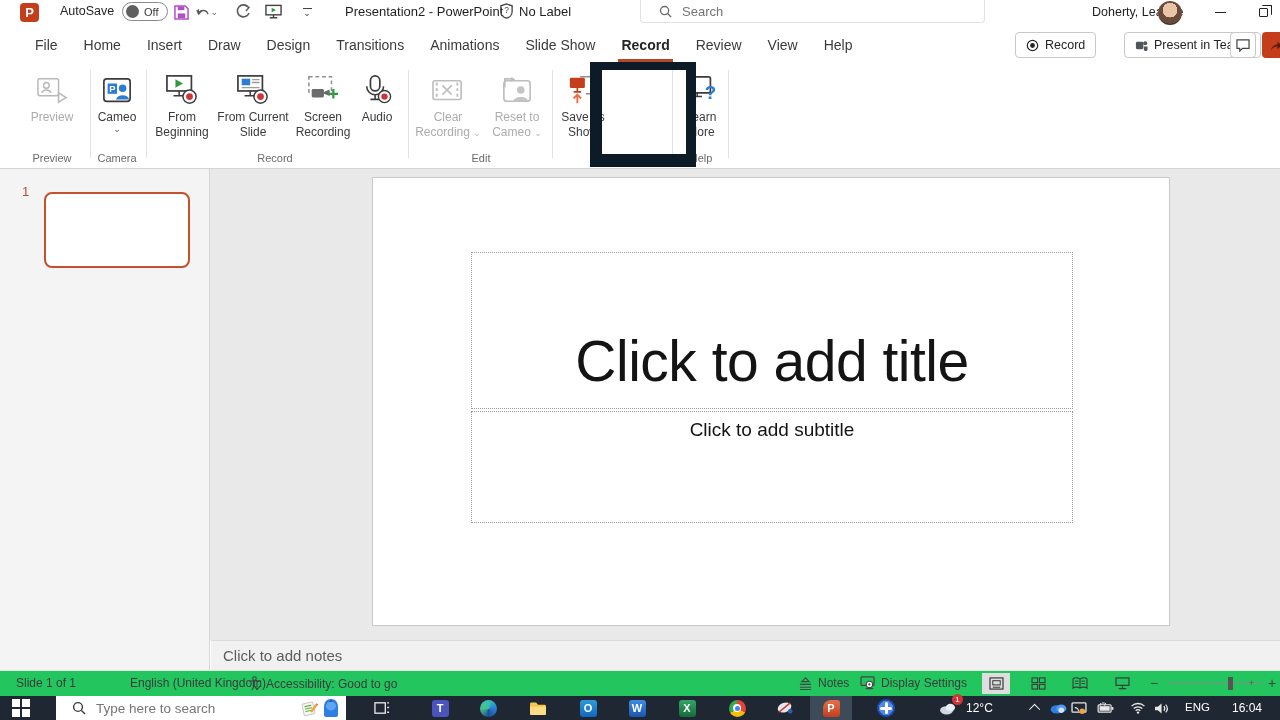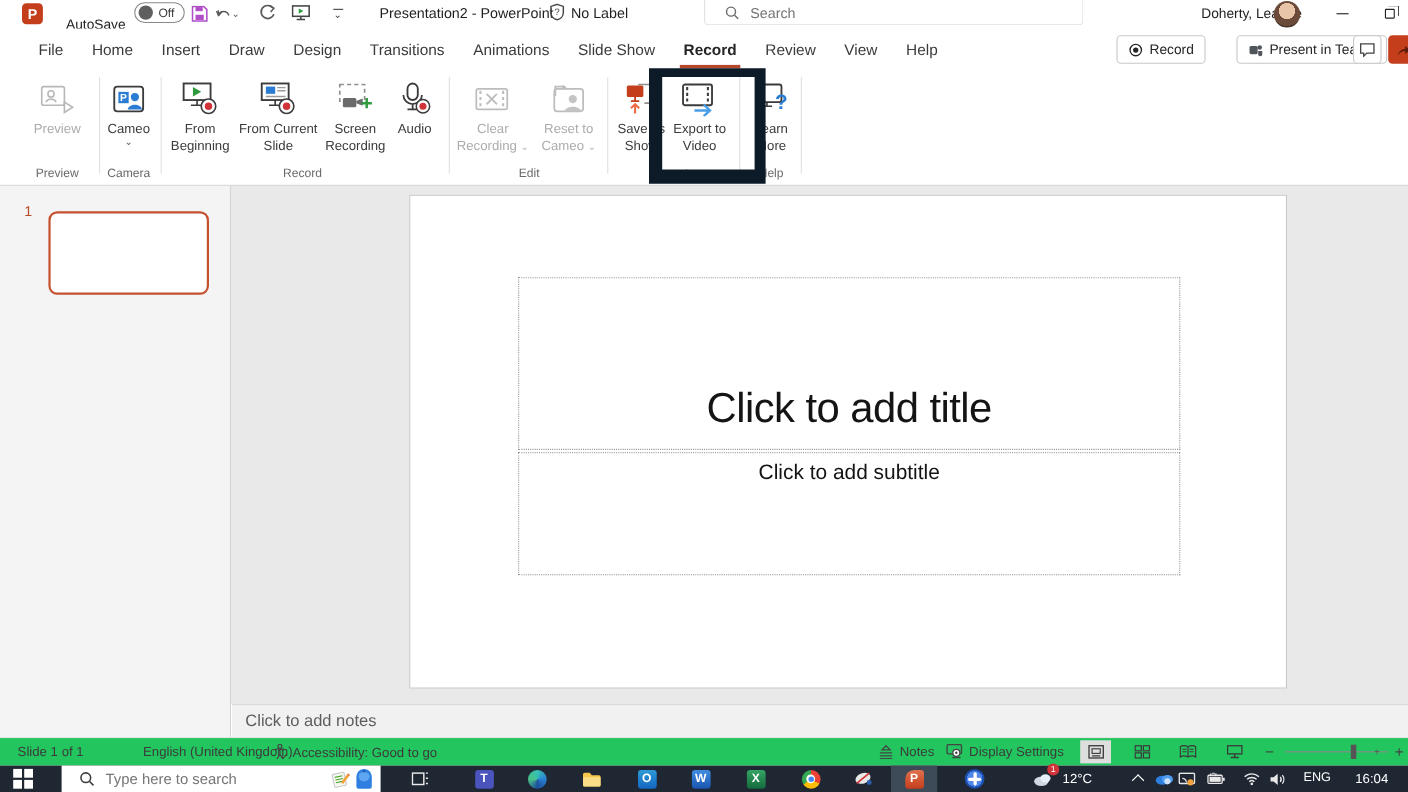--- a/index.html
+++ b/index.html
@@ -2,21 +2,21 @@
 <html><head>
 <meta charset="utf-8">
 <style>
   * { margin:0; padding:0; box-sizing:border-box; }
   html,body { width:1280px; height:720px; overflow:hidden; }
   body { font-family:"Liberation Sans", sans-serif; background:#fff; position:relative; color:#3b3b3b; }
 
   
   .titlebar { position:absolute; top:0; left:0; width:1280px; height:26px; background:#fff; display:flex; align-items:center; }
   .ppt-logo { position:absolute; left:20px; top:3px; width:19px; height:19px; background:#c43e1c; border-radius:4px; color:#fff; font-size:13px; font-weight:bold; display:flex; align-items:center; justify-content:center; }
-  .autosave-label { position:absolute; left:60px; top:15px; font-size:12.5px; color:#252525; }
+  .autosave-label { position:absolute; left:60px; top:4px; font-size:12.5px; color:#252525; }
   .autosave-toggle { position:absolute; left:122px; top:2px; width:46px; height:19px; border:1px solid #8a8a8a; border-radius:10px; background:#fff; display:flex; align-items:center; }
   .autosave-knob { width:13px; height:13px; border-radius:50%; background:#5f5f5f; margin-left:3px; }
   .autosave-state { font-size:11px; color:#3a3a3a; margin-left:5px; }
   .qat-icon { position:absolute; top:2px; width:22px; height:20px; display:flex; align-items:center; justify-content:center; }
   .titlebar-title { position:absolute; left:345px; top:4px; font-size:13px; color:#1f1f1f; }
   .sens-label { position:absolute; left:499px; top:3px; display:flex; align-items:center; gap:5px; font-size:13px; color:#1f1f1f; }
   .search-box { position:absolute; left:600px; top:0; width:345px; height:23px; background:#fff; border:1px solid #e1e1e1; border-top:none; border-radius:0 0 4px 4px; display:flex; align-items:center; padding-left:18px; gap:10px;margin-left:40px; }
   .search-box input { border:none; outline:none; font-size:13px; color:#616161; width:240px; font-family:"Liberation Sans",sans-serif; background:transparent; }
   .user-name { position:absolute; left:1092px; top:5px; font-size:12.5px; color:#1f1f1f; }
   .avatar { position:absolute; left:1158px; top:1px; width:24px; height:24px; border-radius:50%; background:radial-gradient(circle at 50% 38%, #e8c4a8 0 38%, #6b4a3a 39% 70%, #46342c 71%); }
@@ -48,21 +48,21 @@
   .annotation-box { position:absolute; left:590px; top:62px; width:106px; height:105px; border-style:solid; border-color:#0c1b27; border-width:8px 10px 13px 12px; z-index:60; pointer-events:none; }
 
   
   .workspace { position:absolute; top:169px; left:0; width:1280px; height:471px; background:#e9e9e9; }
   .thumb-panel { position:absolute; top:169px; left:0; width:210px; height:501px; background:#f4f4f4; border-right:1px solid #d5d5d5; }
   .slide-number { position:absolute; left:22px; top:15px; color:#b94a2c; font-size:13px; }
   .thumb { position:absolute; left:44px; top:23px; width:146px; height:76px; background:#fff; border:2px solid #c4502e; border-radius:8px; }
   .slide-canvas { position:absolute; left:372px; top:8px; width:798px; height:449px; background:#fff; border:1px solid #c9c9c9; }
   .ph { position:absolute; left:98px; width:602px; border:1px dotted #9a9a9a; display:flex; justify-content:center; }
   .ph-title { top:74px; height:157px; align-items:flex-end; }
-  .ph-title .ph-text { font-size:38px; color:#141414; padding-bottom:14px; letter-spacing:-.5px;text-align:right; }
+  .ph-title .ph-text { font-size:57px; color:#141414; padding-bottom:14px; letter-spacing:-.5px;text-align:right; }
   .ph-sub { top:233px; height:112px; align-items:flex-start; }
   .ph-sub .ph-text { font-size:19px; color:#141414; padding-top:7px; }
 
   
   .notes-bar { position:absolute; top:640px; left:211px; width:1069px; height:30px; background:#f1f1f1; border-top:1px solid #d9d9d9; }
   .notes-text { position:absolute; left:12px; top:6px; font-size:15px; color:#5d5d5d; }
 
   
   .statusbar { position:absolute; top:670px; left:0; width:1280px; height:26px; background:#22c55e; border-top:1px solid #e3e3e3; font-size:12px; color:#3b3b3b; }
   .sb-item { position:absolute; top:5px; display:flex; align-items:center; gap:5px; }
@@ -309,30 +309,20 @@
       <svg width="32" height="32" viewBox="0 0 34 34">
           <path d="M14 3 h14 l4 4 v14 h-12" fill="none" stroke="#8f8f8f" stroke-width="1.6"></path>
           <rect x="3" y="4" width="16" height="11" rx="1.5" fill="#c43e1c"></rect>
           <path d="M11 15 v4 M7 19 h8" stroke="#c43e1c" stroke-width="1.8"></path>
           <path d="M11 31 V23 M7 26 L11 22 L15 26" fill="none" stroke="#ed6c47" stroke-width="2"></path>
         </svg>
     </div>
     <span>Save as Show</span>
   </div>
 
-  <div class="rib-btn" style="left:608px; width:56px;">
-    <div class="ric">
-      <svg width="36" height="32" viewBox="0 0 38 34">
-          <rect x="3" y="3" width="28" height="20" rx="2" fill="none" stroke="#3b3b3b" stroke-width="1.8"></rect>
-          <path d="M7 5.5 v3 M7 11 v3 M7 16.5 v3 M27 5.5 v3 M27 11 v3 M27 16.5 v3" stroke="#3b3b3b" stroke-width="2"></path>
-          <path d="M14 28 h14 M23 22.5 L29 28 L23 33.5" fill="none" stroke="#4a9ee8" stroke-width="2.4"></path>
-        </svg>
-    </div>
-    <span>Export to Video</span>
-  </div>
   <div class="rib-sep" style="left:672px;"></div>
 
   <div class="rib-btn" style="left:676px; width:50px;">
     <div class="ric">
       <svg width="32" height="32" viewBox="0 0 34 34">
           <rect x="3" y="3" width="24" height="17" rx="2" fill="none" stroke="#3b3b3b" stroke-width="1.8"></rect>
           <path d="M13 20 v4 M8 24 h10" stroke="#3b3b3b" stroke-width="1.6"></path>
           <text x="27" y="27" text-anchor="middle" font-size="20" fill="#2b7cd3" font-weight="bold">?</text>
         </svg>
     </div>

